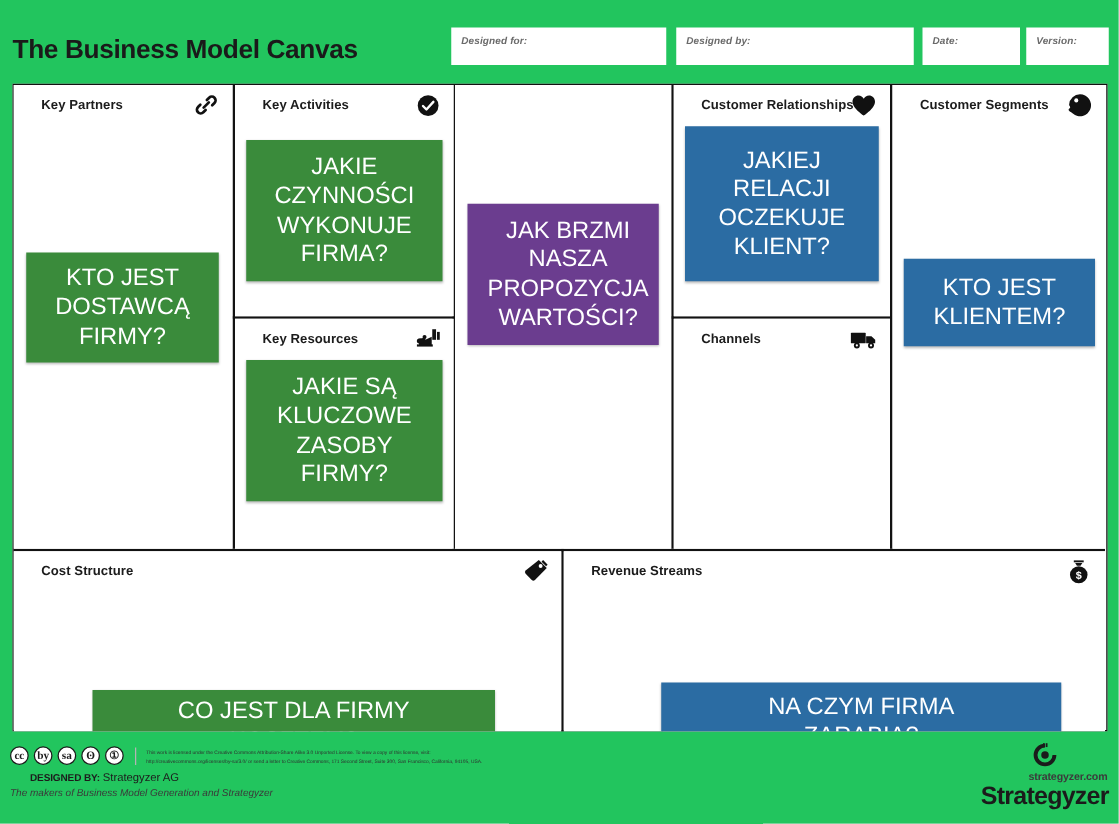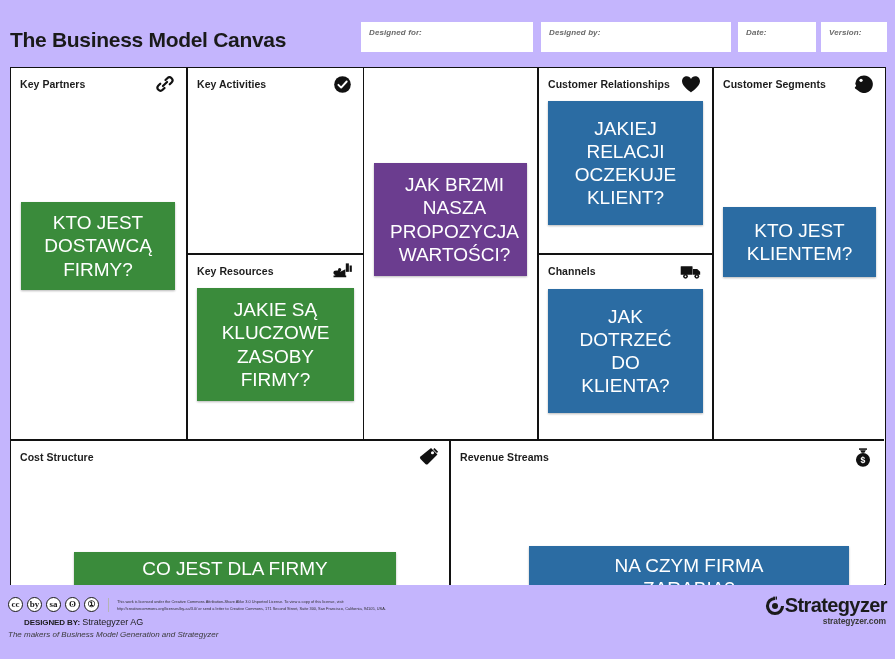--- a/index.html
+++ b/index.html
@@ -2,21 +2,21 @@
 <html><head>
 <meta charset="utf-8">
 <style>
   * { box-sizing: border-box; margin: 0; padding: 0; }
   html, body {
     width: 895px; height: 659px;
     background: #e9eaea;
     font-family: "Liberation Sans", sans-serif;
     overflow: hidden;
   }
-  .page { position: relative; width: 895px; height: 659px; background: #c4b5fd; }
+  .page { position: relative; width: 895px; height: 659px; background: #22c55e; }
 
   
   .header { position: absolute; left: 0; top: 0; width: 895px; height: 62px; }
   .canvas-title {
     position: absolute; left: 10px; top: 28px;
     font-size: 21px; font-weight: bold; color: #1a1a1a;
     letter-spacing: -0.3px;
   }
   .meta-field {
     position: absolute; top: 22px; height: 30px;
@@ -36,21 +36,21 @@
   .canvas {
     position: absolute; left: 10px; top: 67px;
     width: 876px; height: 518px;
     background: #ffffff; border: 1.5px solid #121212;
   }
   .cell { position: absolute; background: #fff; overflow: hidden; }
   .v-div { position: absolute; width: 1.5px; background: #121212; }
   .h-div { position: absolute; height: 1.5px; background: #121212; }
 
   .cell-head {
-    position: absolute; left: 0; top: 0; right: 0; height: 32px; padding-left: 43px;
+    position: absolute; left: 13px; top: 0; right: 0; height: 32px; padding-left: 43px;
   }
   .cell-title {
     position: absolute; left: 9px; top: 10px;
     font-size: 10.5px; font-weight: bold; color: #1c1c1c;
     letter-spacing: .05px;
   }
   .cell-icon {
     position: absolute; right: 8px; top: 4px;
     width: 26px; height: 24px;
     display: flex; align-items: center; justify-content: center;
@@ -96,21 +96,21 @@
     font-size: 8px; color: #1c1c1c; padding-left: 16px;
   }
   .designed-by b { font-weight: bold; letter-spacing: -.1px; }
   .designed-by span.value { font-weight: normal; font-size: 9px; }
   .makers {
     position: absolute; left: 8px; top: 40px;
     font-size: 8px; font-style: italic; color: #3a3a3a;
   }
   .brand {
     position: absolute; right: 8px; top: 4px;
-    display: flex; align-items: center; gap: 0;
+    display: flex; align-items: center; gap: 12px; flex-direction: column;
   }
   .brand-mark { width: 20px; height: 20px; color: #1b1b1b; }
   .brand-name {
     font-size: 20px; font-weight: bold; color: #1b1b1b;
     letter-spacing: -0.6px;
   }
   .brand-url {
     position: absolute; right: 9px; top: 26px;
     font-size: 8.5px; font-weight: bold; color: #3b3b3b;
     letter-spacing: -.1px;
@@ -168,20 +168,24 @@
     <div class="cell" style="left:177px; top:0; width:175px; height:185px;">
       <div class="cell-head">
         <span class="cell-title">Key Activities</span>
         <span class="cell-icon">
           <svg width="19" height="19" viewBox="0 0 24 24">
             <circle cx="12" cy="12" r="10.5" fill="currentColor"></circle>
             <path d="M6.8 12.4 L10.3 15.9 L17.3 8.2" fill="none" stroke="#fff" stroke-width="2.4" stroke-linecap="round" stroke-linejoin="round"></path>
           </svg>
         </span>
       </div>
+      <div class="note green" style="left:9px; top:44px; width:157px; height:113px;">JAKIE
+CZYNNOŚCI
+WYKONUJE
+FIRMA?</div>
     </div>
 
     <div class="cell" style="left:177px; top:187px; width:175px; height:184px;">
       <div class="cell-head">
         <span class="cell-title">Key Resources</span>
         <span class="cell-icon">
           <svg width="22" height="18" viewBox="0 0 26 20" fill="currentColor">
             <rect x="17.5" y="1" width="3.6" height="10"></rect>
             <rect x="22" y="3.5" width="2.6" height="7.5"></rect>
             <path d="M5 11 L11 8 L11 11 L17 8 L17 16 L5 16 Z"></path>
@@ -226,24 +230,20 @@
           <svg width="23" height="17" viewBox="0 0 26 18" fill="currentColor">
             <rect x="0.8" y="3" width="13.4" height="9.6" rx="0.6"></rect>
             <path d="M14.6 6.2 L19.4 6.2 L22.8 9.4 L22.8 12.6 L14.6 12.6 Z"></path>
             <circle cx="6.2" cy="14.5" r="2.7"></circle>
             <circle cx="19" cy="14.5" r="2.7"></circle>
             <circle cx="6.2" cy="14.5" r="1" fill="#fff"></circle>
             <circle cx="19" cy="14.5" r="1" fill="#fff"></circle>
           </svg>
         </span>
       </div>
-      <div class="note blue" style="left:9px; top:34px; width:155px; height:124px;">JAK
-DOTRZEĆ
-DO
-KLIENTA?</div>
     </div>
 
     <div class="cell" style="left:703px; top:0; width:170px; height:371px;">
       <div class="cell-head">
         <span class="cell-title">Customer Segments</span>
         <span class="cell-icon">
           <svg width="21" height="21" viewBox="0 0 22 22" fill="currentColor">
             <path d="M11.5 1.5 a9.2 9.2 0 1 1 -6 16.1 c-1.9 -1.6 -3.6 -2 -3.6 -3.1 c0 -1 1.4 -1.2 1.4 -2.2 c0 -0.9 -0.9 -1.1 -0.9 -2.3 A9.2 9.2 0 0 1 11.5 1.5 Z"></path>
             <circle cx="8.4" cy="6.6" r="1.7" fill="#fff"></circle>
           </svg>

